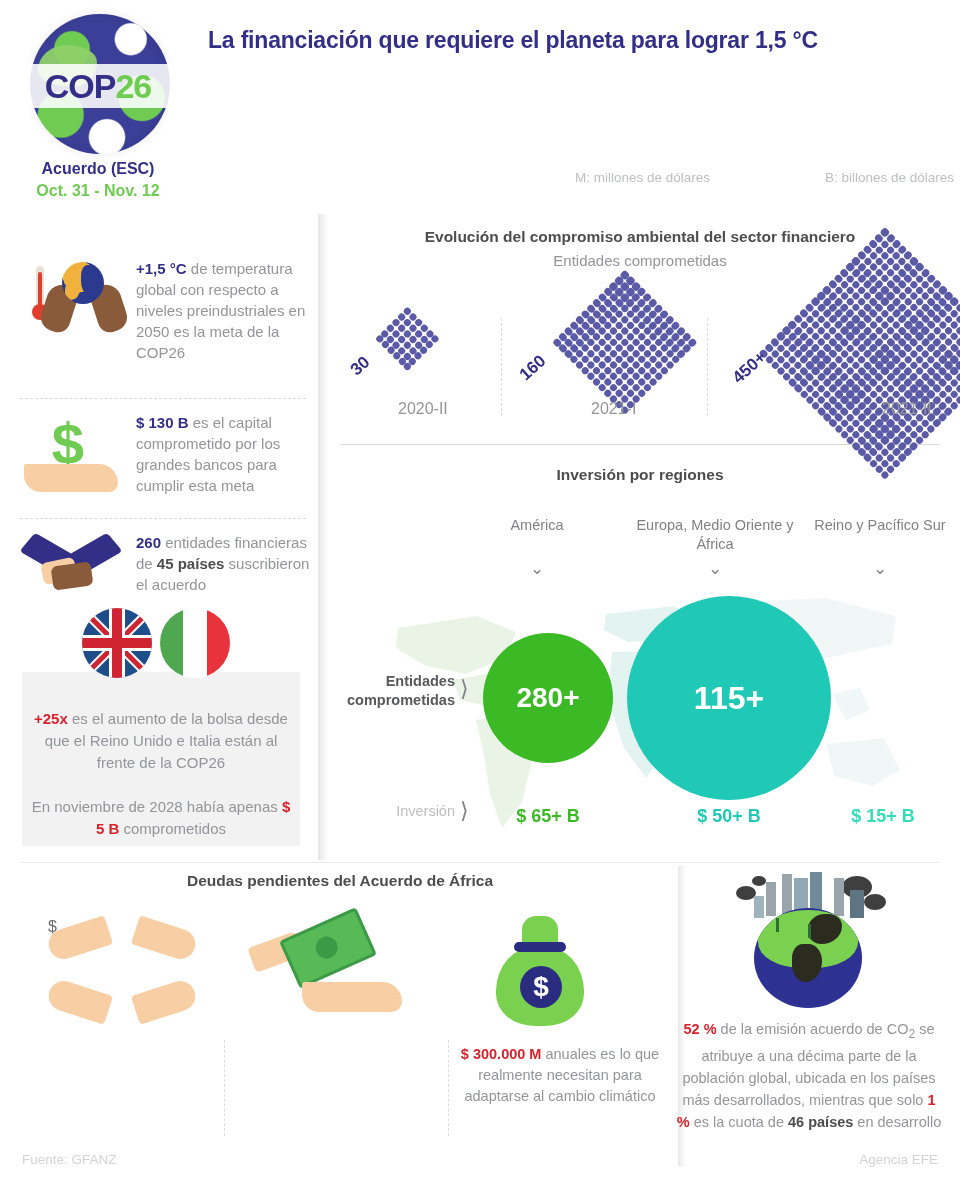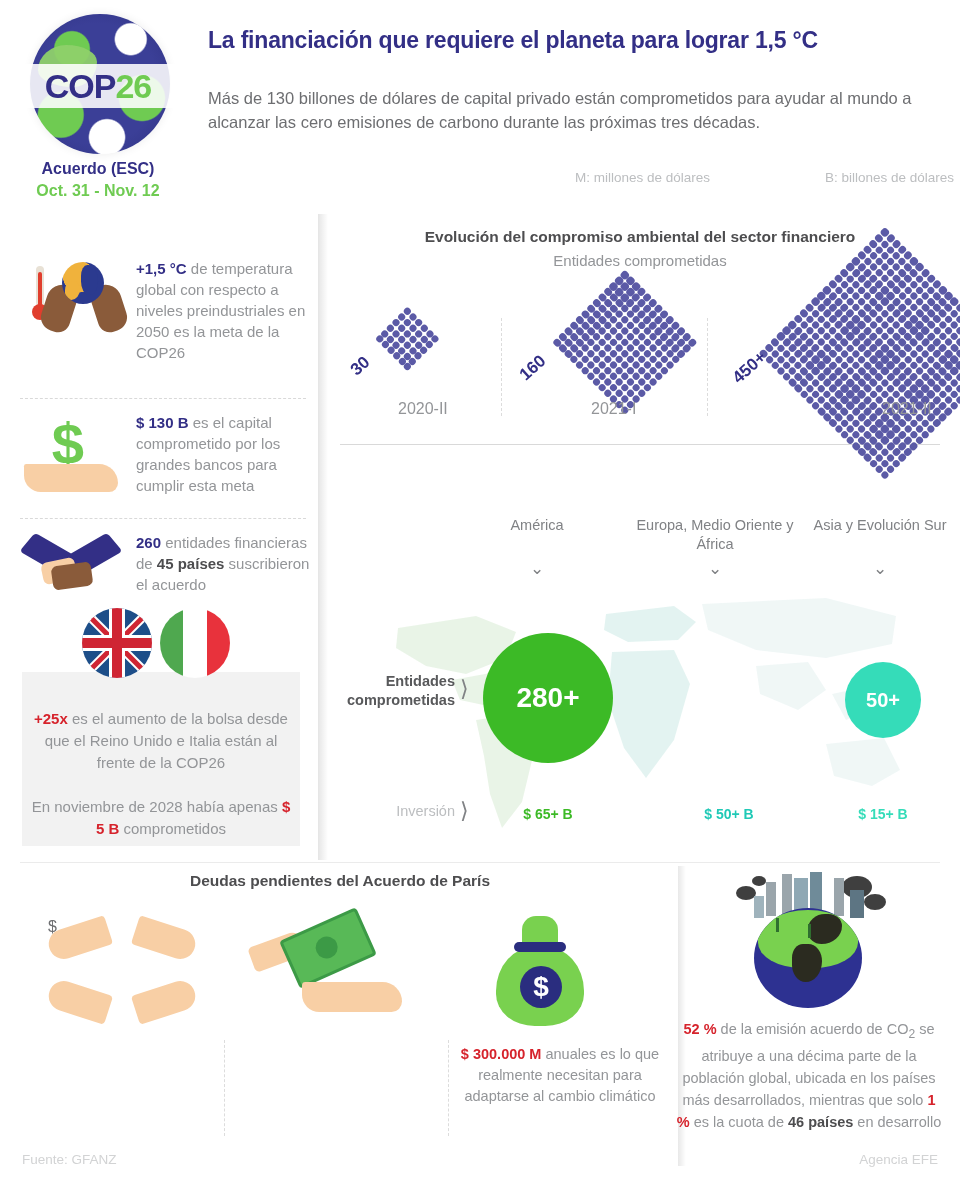--- a/index.html
+++ b/index.html
@@ -114,21 +114,21 @@
     transform:rotate(-42deg);transform-origin:left bottom;}
   .dia-cat{position:absolute;font-size:16px;color:#939598;}
   .vdash{position:absolute;width:0;border-left:1px dashed #dcdcdc;}
 
   
   .worldmap{position:absolute;left:356px;top:588px;width:582px;height:250px;opacity:.55;}
   .reg-name{position:absolute;font-size:14.5px;color:#808285;text-align:center;line-height:19px;}
   .chev{position:absolute;font-size:17px;color:#808285;text-align:center;}
   .bubble{position:absolute;border-radius:50%;display:flex;align-items:center;justify-content:center;
     color:#fff;font-weight:bold;}
-  .inv-val{position:absolute;font-size:14px;font-weight:bold;text-align:center;}
+  .inv-val{position:absolute;font-size:18px;font-weight:bold;text-align:center;}
   .row-lab{position:absolute;text-align:right;}
   .lab-ec{font-size:14.5px;font-weight:bold;color:#58595b;line-height:19px;}
   .lab-inv{font-size:14.5px;color:#bcbec0;}
   .rchev{position:absolute;font-size:22px;color:#808285;font-weight:300;}
 
   
   .deb-title{position:absolute;left:20px;top:872px;width:640px;text-align:center;
     font-size:15.5px;font-weight:bold;color:#4d4d4f;}
   .deb{position:absolute;top:1044px;text-align:center;font-size:14.5px;line-height:21px;color:#939598;}
   .debdash{position:absolute;top:1040px;width:0;height:96px;border-left:1px dashed #dcdcdc;}
@@ -178,21 +178,20 @@
     <div class="globe-logo"></div>
     <div class="logo-band"></div>
     <div class="logo-text">
       <span class="logo-cop">COP</span><span class="logo-26">26</span>
     </div>
     <div class="logo-city">Acuerdo (ESC)</div>
     <div class="logo-dates">Oct. 31 - Nov. 12</div>
   </div>
 
   <div class="headline">La financiación que requiere el planeta para lograr 1,5 °C</div>
-  <div class="subhead">Más de 130 billones de dólares de capital privado están comprometidos para ayudar al mundo a alcanzar las cero emisiones de carbono durante las próximas tres décadas.</div>
   <div class="legend-m">M: millones de dólares</div>
   <div class="legend-b">B: billones de dólares</div>
 
   <div class="col-divider"></div>
   <div class="mid-divider"></div>
   <div class="bottom-divider"></div>
   <div class="br-divider"></div>
 
   <div class="fact" style="top:258px">
     <div class="ficon">
@@ -1005,20 +1004,21 @@
         <span class="dot" style="width: 7.4px; height: 7.4px; margin: 0.4px; background: rgb(91, 90, 166);"></span>
         <span class="dot" style="width: 7.4px; height: 7.4px; margin: 0.4px; background: rgb(91, 90, 166);"></span>
         <span class="dot" style="width: 7.4px; height: 7.4px; margin: 0.4px; background: rgb(91, 90, 166);"></span>
         <span class="dot" style="width: 7.4px; height: 7.4px; margin: 0.4px; background: rgb(91, 90, 166);"></span>
         <span class="dot" style="width: 7.4px; height: 7.4px; margin: 0.4px; background: rgb(91, 90, 166);"></span>
       </div>
     </div>
   <div class="dia-val" style="left:742px;top:368px">450+</div>
   <div class="dia-cat" style="left:882px;top:400px">2021-II</div>
 
+  <div class="sec-title" style="left:340px;top:466px;width:600px">Inversión por regiones</div>
 
   <svg class="worldmap" viewBox="0 0 582 250">
     <g fill="#d8ecd4">
       <path d="M42 40 L120 28 L160 44 L150 70 L110 86 L70 78 L40 60 Z"></path>
       <path d="M96 92 L140 84 L150 104 L132 118 L104 112 Z"></path>
       <path d="M120 132 L160 126 L178 164 L166 214 L146 240 L134 206 L128 168 Z"></path>
     </g>
     <g fill="#cdeae6">
       <path d="M250 26 L318 18 L340 34 L322 52 L272 54 L248 42 Z"></path>
       <path d="M256 64 L318 62 L334 96 L318 152 L290 190 L268 160 L252 112 Z"></path>
@@ -1030,36 +1030,36 @@
       <path d="M476 106 L504 100 L514 122 L490 132 Z"></path>
     </g>
   </svg>
 
   <div class="reg-name" style="left:452px;top:516px;width:170px">América</div>
   <div class="chev" style="left:452px;top:558px;width:170px">⌄</div>
 
   <div class="reg-name" style="left:630px;top:516px;width:170px">Europa, Medio Oriente y África</div>
   <div class="chev" style="left:630px;top:558px;width:170px">⌄</div>
 
-  <div class="reg-name" style="left:800px;top:516px;width:160px">Asia y Evolución Sur</div>
+  <div class="reg-name" style="left:800px;top:516px;width:160px">Reino y Pacífico Sur</div>
   <div class="chev" style="left:800px;top:558px;width:160px">⌄</div>
 
   <div class="row-lab lab-ec" style="left:340px;top:672px;width:115px">Entidades comprometidas</div>
   <div class="rchev" style="left:460px;top:676px">⟩</div>
   <div class="row-lab lab-inv" style="left:340px;top:803px;width:115px">Inversión</div>
   <div class="rchev" style="left:460px;top:798px">⟩</div>
 
   <div class="bubble" style="left:483px;top:633px;width:130px;height:130px;background:#3cba26;font-size:28px">280+</div>
-  <div class="bubble" style="left:845px;top:662px;width:76px;height:76px;background:#35dcb9;font-size:20px">50+</div>
+  <div class="bubble" style="left:627px;top:596px;width:204px;height:204px;background:#1fc9b6;font-size:32px">115+</div>
 
   <div class="inv-val" style="left:478px;top:806px;width:140px;color:#3cba26">$ 65+ B</div>
   <div class="inv-val" style="left:659px;top:806px;width:140px;color:#1fc9b6">$ 50+ B</div>
   <div class="inv-val" style="left:813px;top:806px;width:140px;color:#35dcb9">$ 15+ B</div>
 
-  <div class="deb-title">Deudas pendientes del Acuerdo de París</div>
+  <div class="deb-title">Deudas pendientes del Acuerdo de África</div>
 
   <div class="hands-dollar">
     <div class="hd-top-l"></div>
       <div class="hd-top-r"></div>
     <div class="hd-bot-l"></div>
       <div class="hd-bot-r"></div>
     <div class="hd-$">$</div>
   </div>
   <div class="debdash" style="left:224px"></div>
 

